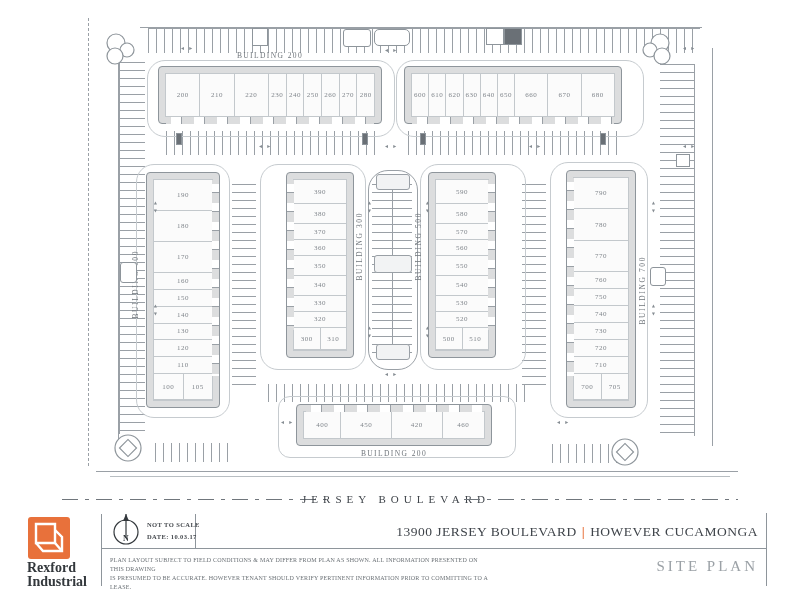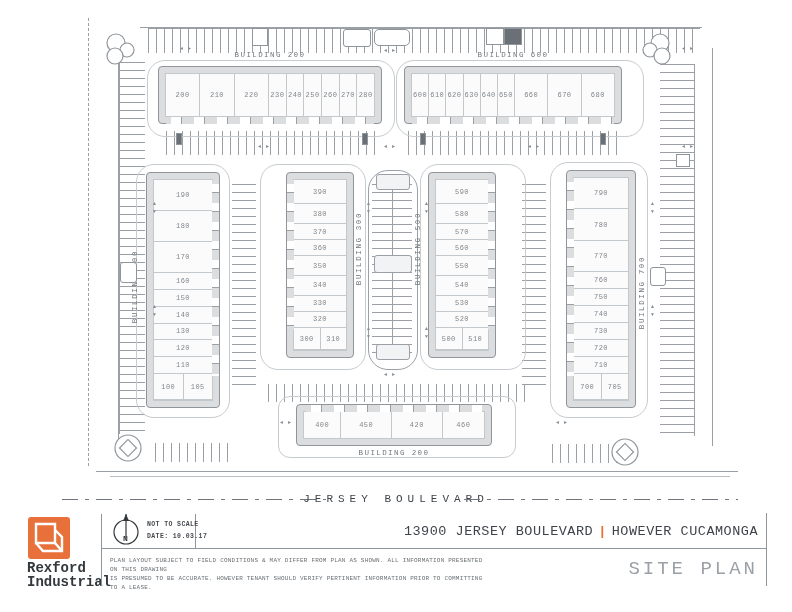--- a/index.html
+++ b/index.html
@@ -1,17 +1,17 @@
 <!DOCTYPE html>
 <html><head>
 <meta charset="utf-8">
 <style>
   html,body { margin:0; padding:0; background:#fff; }
   .canvas { position:relative; width:792px; height:612px; background:#ffffff;
-            font-family:Liberation Mono, monospace; overflow:hidden; }
+            font-family:Liberation Serif, serif; overflow:hidden; }
   .abs { position:absolute; }
 
   
   .hline { position:absolute; height:1px; background:#9aa0a6; }
   .vline { position:absolute; width:1px; background:#9aa0a6; }
   .dashv { position:absolute; width:0; border-left:1px dashed #9aa0a6; }
   .curb  { position:absolute; border:1px solid #c6cbcf; border-radius:18px; }
 
   
   .pk-h { position:absolute; background-image:repeating-linear-gradient(to right,#9aa0a6 0 1px,transparent 1px 8px); }
@@ -58,21 +58,21 @@
            background:repeating-linear-gradient(to right,#70767c 0 16px,transparent 16px 23px,#70767c 23px 27px,transparent 27px 34px); }
   .street-name { position:absolute; font-size:11px; color:#3f444a; letter-spacing:5px; text-align:center; }
 
   
   .tb-line-v { position:absolute; width:1px; background:#8e959b; }
   .tb-line-h { position:absolute; height:1px; background:#8e959b; }
   .logo-text { position:absolute; font-size:14px; font-weight:bold; color:#33383c; line-height:14px; }
   .note { position:absolute; font-size:6.5px; font-weight:bold; color:#45494e; letter-spacing:0.4px; }
   .addr { position:absolute; font-size:13.5px; color:#3f444a; letter-spacing:0.5px; text-align:right; white-space:nowrap; }
   .addr .sep { color:#e8713b; padding:0 5px; font-weight:bold; }
-  .sheet { position:absolute; font-size:19px; color:#9ba1a6; letter-spacing:3px; text-align:right; }
+  .sheet { position:absolute; font-size:15px; color:#9ba1a6; letter-spacing:3px; text-align:right; }
   .discl { position:absolute; font-size:6px; color:#6b7176; letter-spacing:0.2px; line-height:9px; }
   .north-n { position:absolute; font-size:8px; font-weight:bold; color:#33383c; }
 </style>
 </head>
 <body>
 
 <div class="canvas">
 
   <div class="dashv" style="left:88px; top:18px; height:448px;"></div>
   <div class="hline" style="left:140px; top:27px; width:562px;"></div>
@@ -116,21 +116,20 @@
       <div class="unit" style="flex:1;">230</div>
       <div class="unit" style="flex:1;">240</div>
       <div class="unit" style="flex:1;">250</div>
       <div class="unit" style="flex:1;">260</div>
       <div class="unit" style="flex:1;">270</div>
       <div class="unit" style="flex:1;">280</div>
     </div>
   </div>
   <div class="dockh" style="left:166px; top:117px; width:208px;"></div>
 
-  <div class="blabel" style="left:404px; top:51px; width:218px;">BUILDING 600</div>
   <div class="bldg h" style="left:404px; top:66px; width:218px; height:58px;">
     <div class="units">
       <div class="unit" style="flex:1;">600</div>
       <div class="unit" style="flex:1;">610</div>
       <div class="unit" style="flex:1;">620</div>
       <div class="unit" style="flex:1;">630</div>
       <div class="unit" style="flex:1;">640</div>
       <div class="unit" style="flex:1;">650</div>
       <div class="unit" style="flex:2;">660</div>
       <div class="unit" style="flex:2;">670</div>

